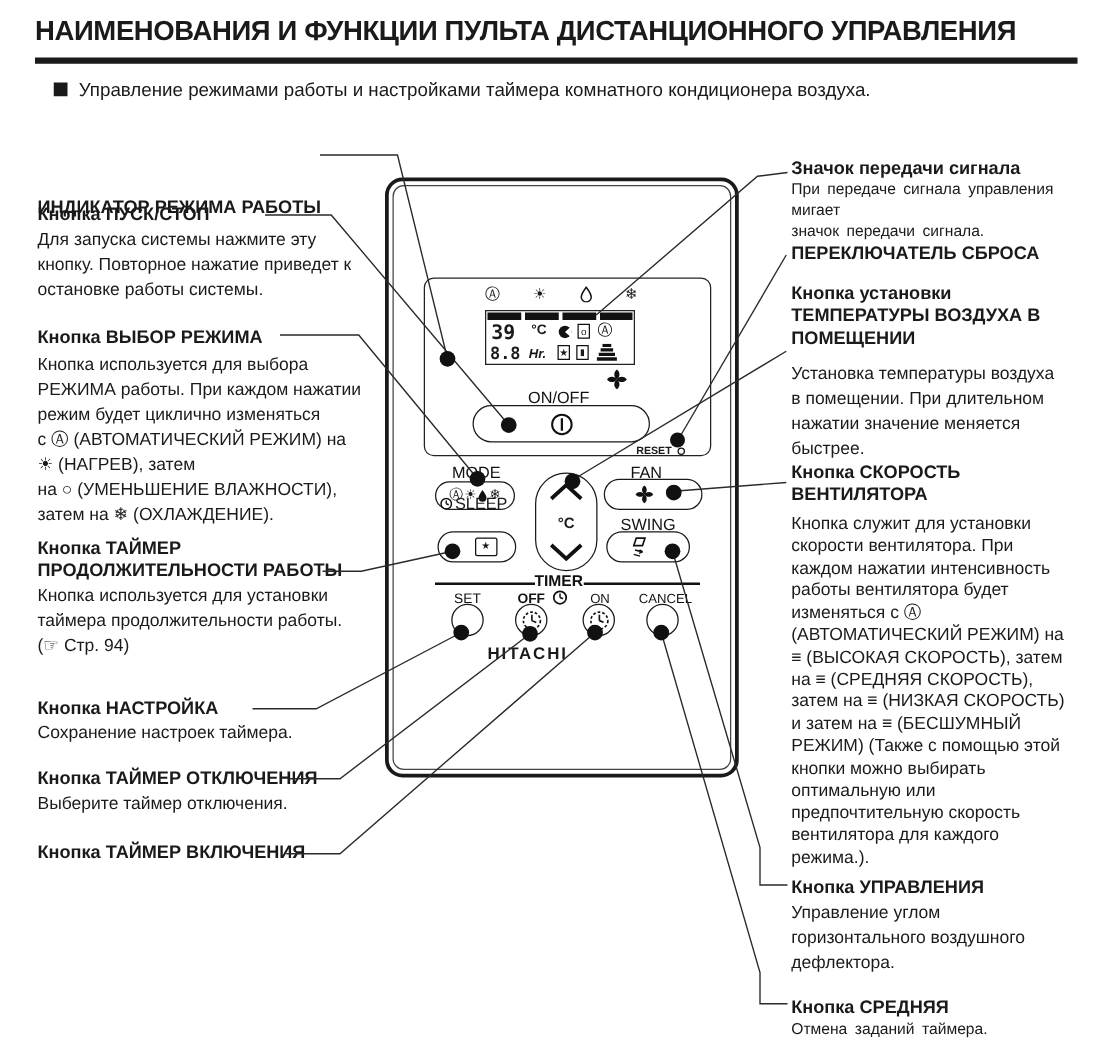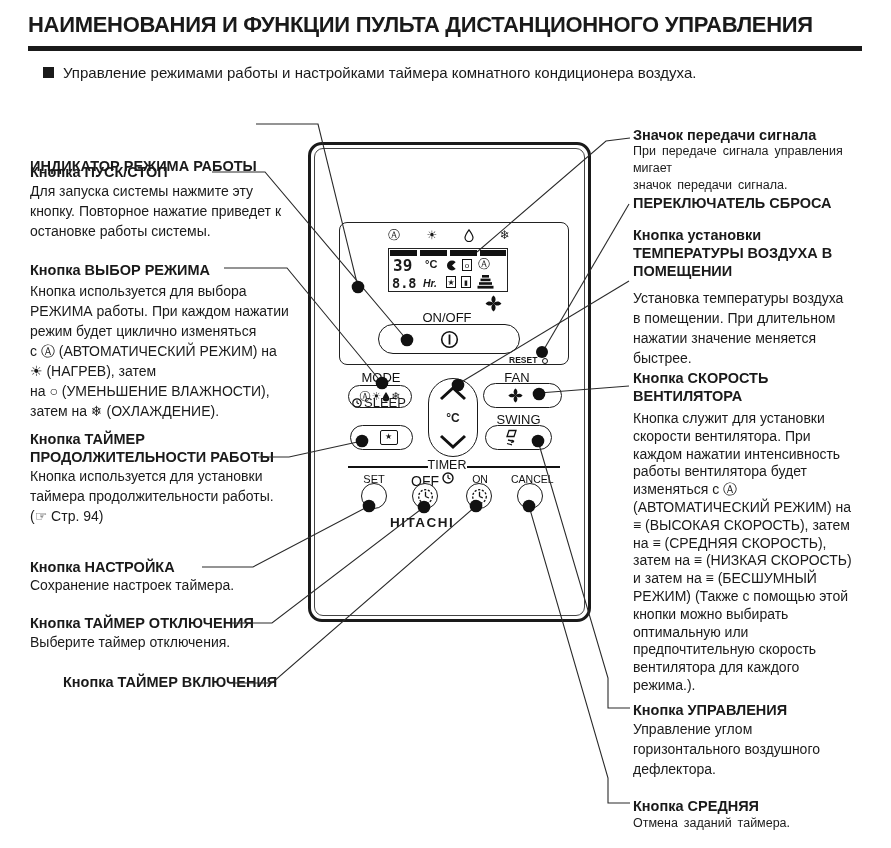--- a/index.html
+++ b/index.html
@@ -66,21 +66,21 @@
   <div class="abs co-body pre" style="left:30px;top:466px;width:280px;">Кнопка используется для установки
 таймера продолжительности работы.
 (☞ Стр. 94)</div>
 
   <div class="abs co-title" style="left:30px;top:558px;">Кнопка НАСТРОЙКА</div>
   <div class="abs co-body" style="left:30px;top:575px;width:260px;">Сохранение настроек таймера.</div>
 
   <div class="abs co-title" style="left:30px;top:614px;">Кнопка ТАЙМЕР ОТКЛЮЧЕНИЯ</div>
   <div class="abs co-body" style="left:30px;top:632px;width:260px;">Выберите таймер отключения.</div>
 
-  <div class="abs co-title" style="left:30px;top:673px;margin-left:33px;">Кнопка ТАЙМЕР ВКЛЮЧЕНИЯ</div>
+  <div class="abs co-title" style="left:30px;top:673px;">Кнопка ТАЙМЕР ВКЛЮЧЕНИЯ</div>
 
   <div class="abs co-title" style="left:633px;top:126px;">Значок передачи сигнала</div>
   <div class="abs co-body sm pre" style="left:633px;top:143px;width:240px;">При передаче сигнала управления мигает
 значок передачи сигнала.</div>
 
   <div class="abs co-title" style="left:633px;top:194px;">ПЕРЕКЛЮЧАТЕЛЬ СБРОСА</div>
 
   <div class="abs co-title pre" style="left:633px;top:226px;">Кнопка установки
 ТЕМПЕРАТУРЫ ВОЗДУХА В
 ПОМЕЩЕНИИ</div>
@@ -221,31 +221,31 @@
     <div class="abs btn-label" style="left:174px;top:267px;width:67px;font-weight:normal;font-size:13px;">SWING</div>
     <div class="abs pill" style="left:174px;top:280px;width:67px;height:25px;">
       <svg width="15" height="17" viewBox="0 0 15 17" style="margin-right:12px;">
         <path d="M4,1.5 h7 l-2,6 h-7 Z" fill="none" stroke="#111" stroke-width="1.3"></path>
         <path d="M3,11 l6,1.5" stroke="#111" stroke-width="1.3" fill="none"></path>
         <path d="M9,12.5 l-2.4,-1.6 M9,12.5 l-2.8,1.2" stroke="#111" stroke-width="1.1" fill="none"></path>
         <path d="M2,14.5 l5,1.4" stroke="#111" stroke-width="1.1" fill="none"></path>
       </svg>
     </div>
 
-    <div class="abs btn-label" style="left:104px;top:313px;width:64px;font-weight:normal;font-size:12.5px;">TIMER</div>
+    <div class="abs btn-label" style="left:104px;top:313px;width:64px;font-weight:bold;font-size:12.5px;">TIMER</div>
     <div class="abs timer-rule" style="left:37px;top:321px;width:80px;"></div>
     <div class="abs timer-rule" style="left:156px;top:321px;width:93px;"></div>
     <svg class="abs" style="left:131px;top:327px;" width="12" height="12" viewBox="0 0 12 12">
         <circle cx="6" cy="6" r="5" fill="none" stroke="#111" stroke-width="1.4"></circle>
         <line x1="6" y1="6" x2="6" y2="2.8" stroke="#111" stroke-width="1.2"></line>
         <line x1="6" y1="6" x2="8.4" y2="7" stroke="#111" stroke-width="1.2"></line>
       </svg>
 
     <div class="abs btn-label" style="left:43px;top:328px;width:40px;font-weight:normal;font-size:11px;">SET</div>
-    <div class="abs btn-label" style="left:94px;top:328px;width:40px;font-weight:normal;font-size:14px;">OFF</div>
+    <div class="abs btn-label" style="left:94px;top:328px;width:40px;font-weight:bold;font-size:11px;">OFF</div>
     <div class="abs btn-label" style="left:149px;top:328px;width:40px;font-weight:normal;font-size:10.5px;">ON</div>
     <div class="abs btn-label" style="left:200px;top:328px;width:40px;font-weight:normal;font-size:10.5px;">CANCEL</div>
 
     <div class="abs circle-btn" style="left:50px;top:338px;"></div>
     <div class="abs circle-btn" style="left:101px;top:338px;">
       <svg width="17" height="17" viewBox="0 0 17 17">
           <circle cx="8.5" cy="8.5" r="6.8" fill="none" stroke="#111" stroke-width="1.3" stroke-dasharray="2.2,1.6"></circle>
           <line x1="8.5" y1="8.5" x2="8.5" y2="3.8" stroke="#111" stroke-width="1.3"></line>
           <line x1="8.5" y1="8.5" x2="12" y2="10" stroke="#111" stroke-width="1.3"></line>
         </svg>

